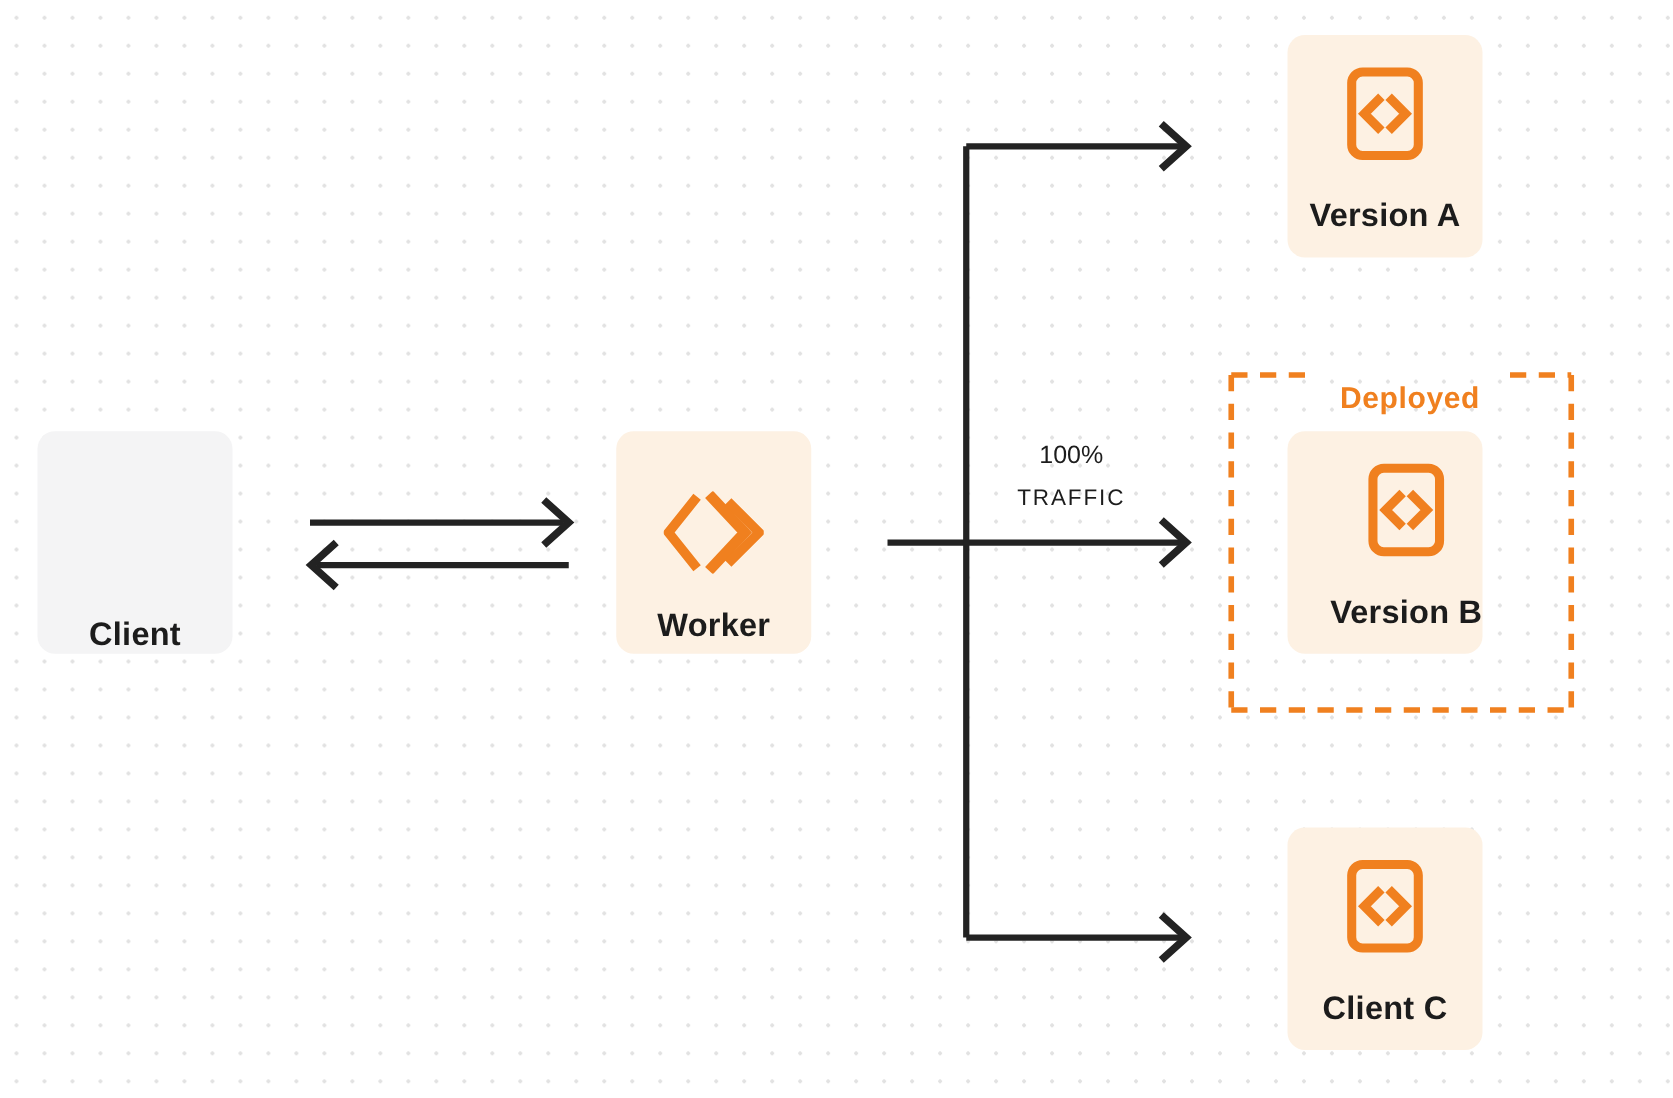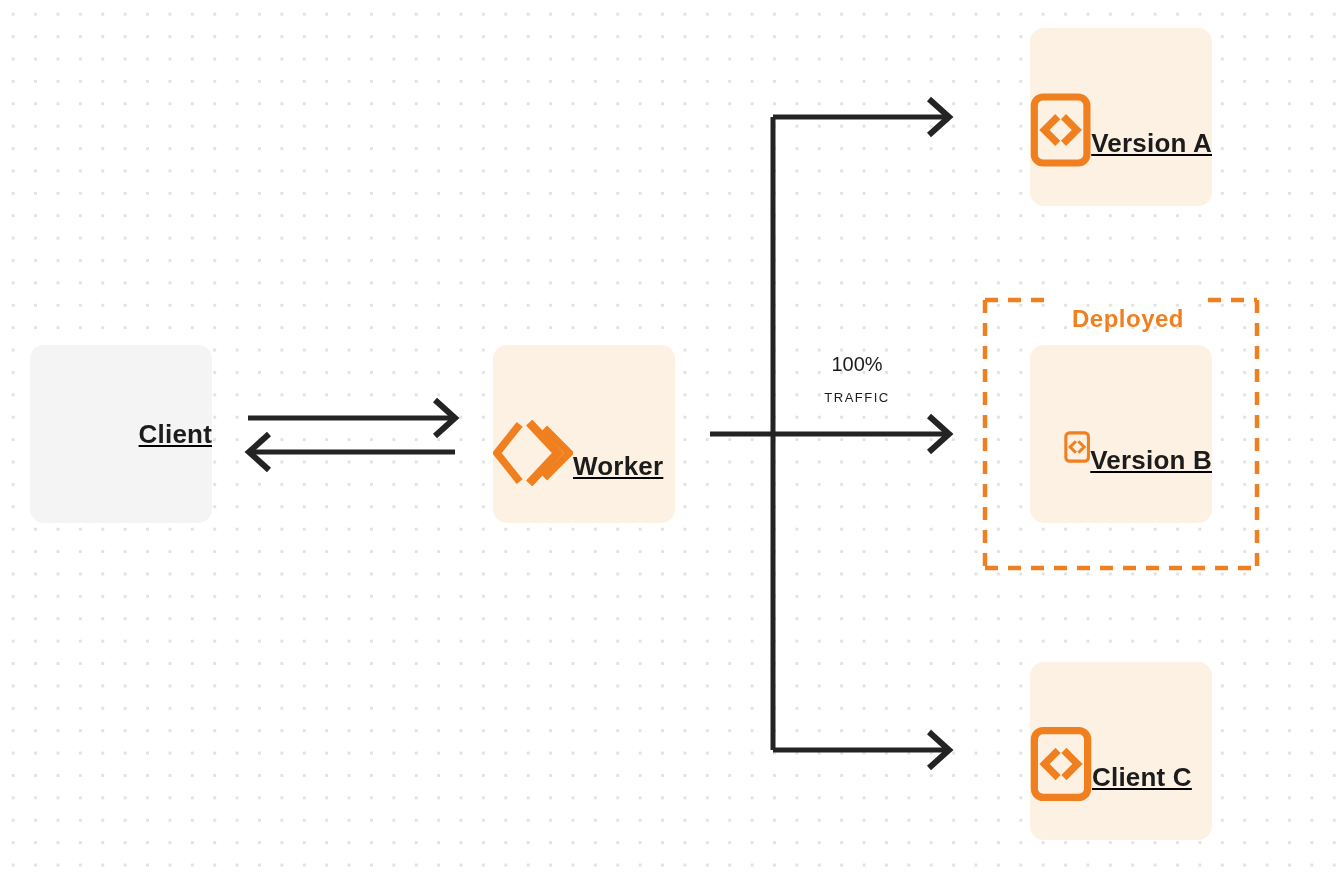--- a/index.html
+++ b/index.html
@@ -30,40 +30,39 @@
     left: 0; top: 0;
     width: 1338px; height: 878px;
     pointer-events: none;
   }
   .flow   { stroke: var(--ink, #232323); stroke-width: 5; fill: none; stroke-linecap: butt; }
   .head   { stroke: var(--ink, #232323); stroke-width: 6; fill: none; stroke-linejoin: miter; stroke-linecap: butt; }
   .dash   { stroke: var(--accent, #F0801F); stroke-width: 4.5; fill: none; stroke-dasharray: 13 10; }
 
   .node {
     position: absolute;
-    width: 182px;
+    width: 156px;
     height: 178px;
     border-radius: 14px;
     display: flex;
-    flex-direction: row;
+    flex-direction: column;
     align-items: center;
-    text-decoration: underline;
   }
   .node.gray  { background: var(--node-gray, #F4F4F5); justify-content: flex-end; }
   .node.cream { background: var(--node-cream, #FDF1E3); }
 
   .node-label {
     font-size: 26px;
     font-weight: 700;
     color: var(--text, #1C1C1C);
     letter-spacing: 0.2px;
     white-space: nowrap;
   }
 
-  .node-worker { padding-top: 38px; }
+  .node-worker { padding-top: 48px; }
   .node-worker .node-label { margin-top: 26px; }
   .worker-icon { width: 80px; height: 66px; display: block; }
   .worker-icon polyline { stroke: var(--accent, #F0801F); fill: none; }
 
   .node-version { padding-top: 25px; }
   .node-version .node-label { margin-top: 28px; }
   .code-icon { width: 62px; height: 76px; display: block; }
   .code-icon rect, .code-icon polyline { stroke: var(--accent, #F0801F); fill: none; stroke-linejoin: miter; }
 
   .deployed-label {
@@ -81,21 +80,21 @@
     position: absolute;
     left: 857px; top: 381px;
     transform: translate(-50%, -50%);
     text-align: center;
     color: var(--text, #1C1C1C);
     font-weight: 400;
     line-height: 34px;
     white-space: nowrap;
   }
   .traffic-line1 { font-size: 20px; display: block; }
-  .traffic-line2 { font-size: 13px; letter-spacing: 1.5px; display: block; }
+  .traffic-line2 { font-size: 18px; letter-spacing: 1.5px; display: block; }
 </style>
 </head>
 <body>
 
 <div class="canvas">
 
   <svg class="overlay" viewBox="0 0 1338 878">
 
     <path class="flow" d="M248,418 L451,418"></path>
     <polyline class="head" points="435,400 455,418 435,436"></polyline>

